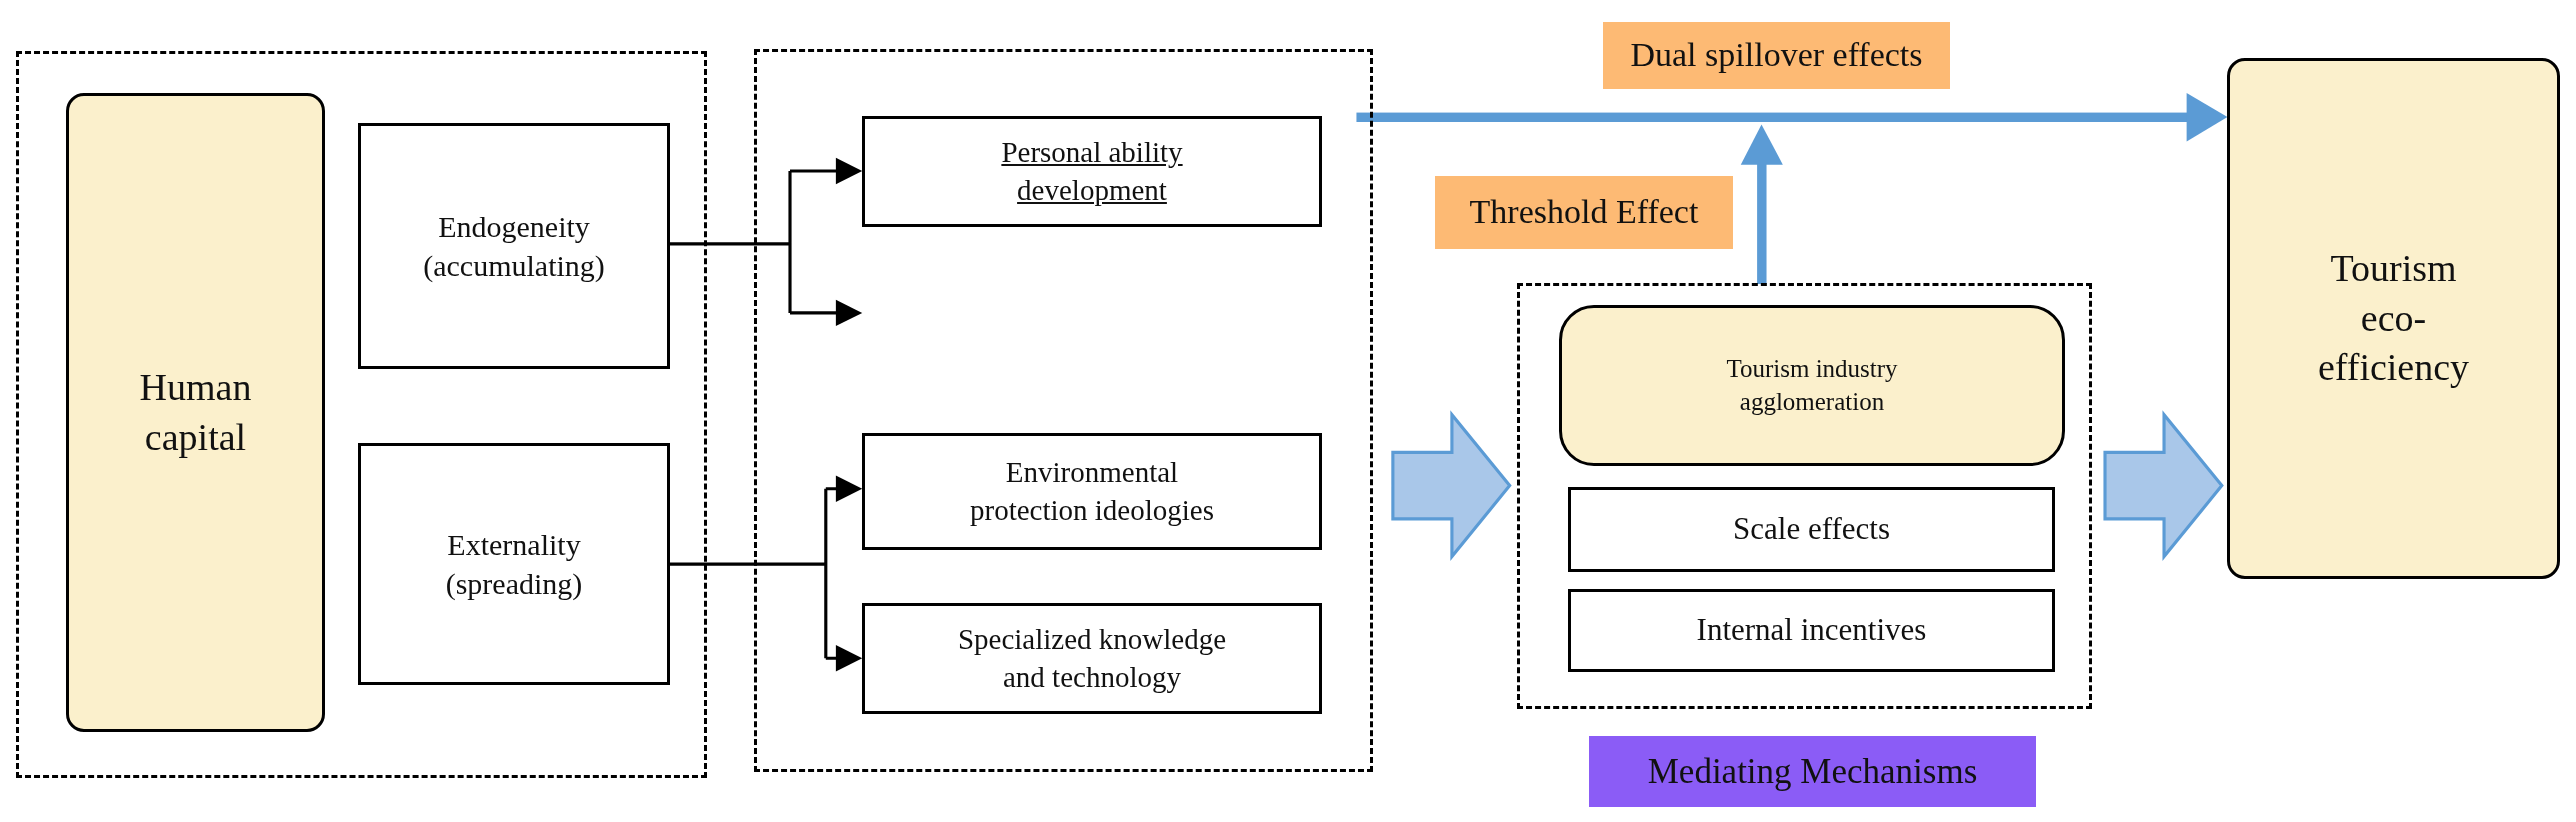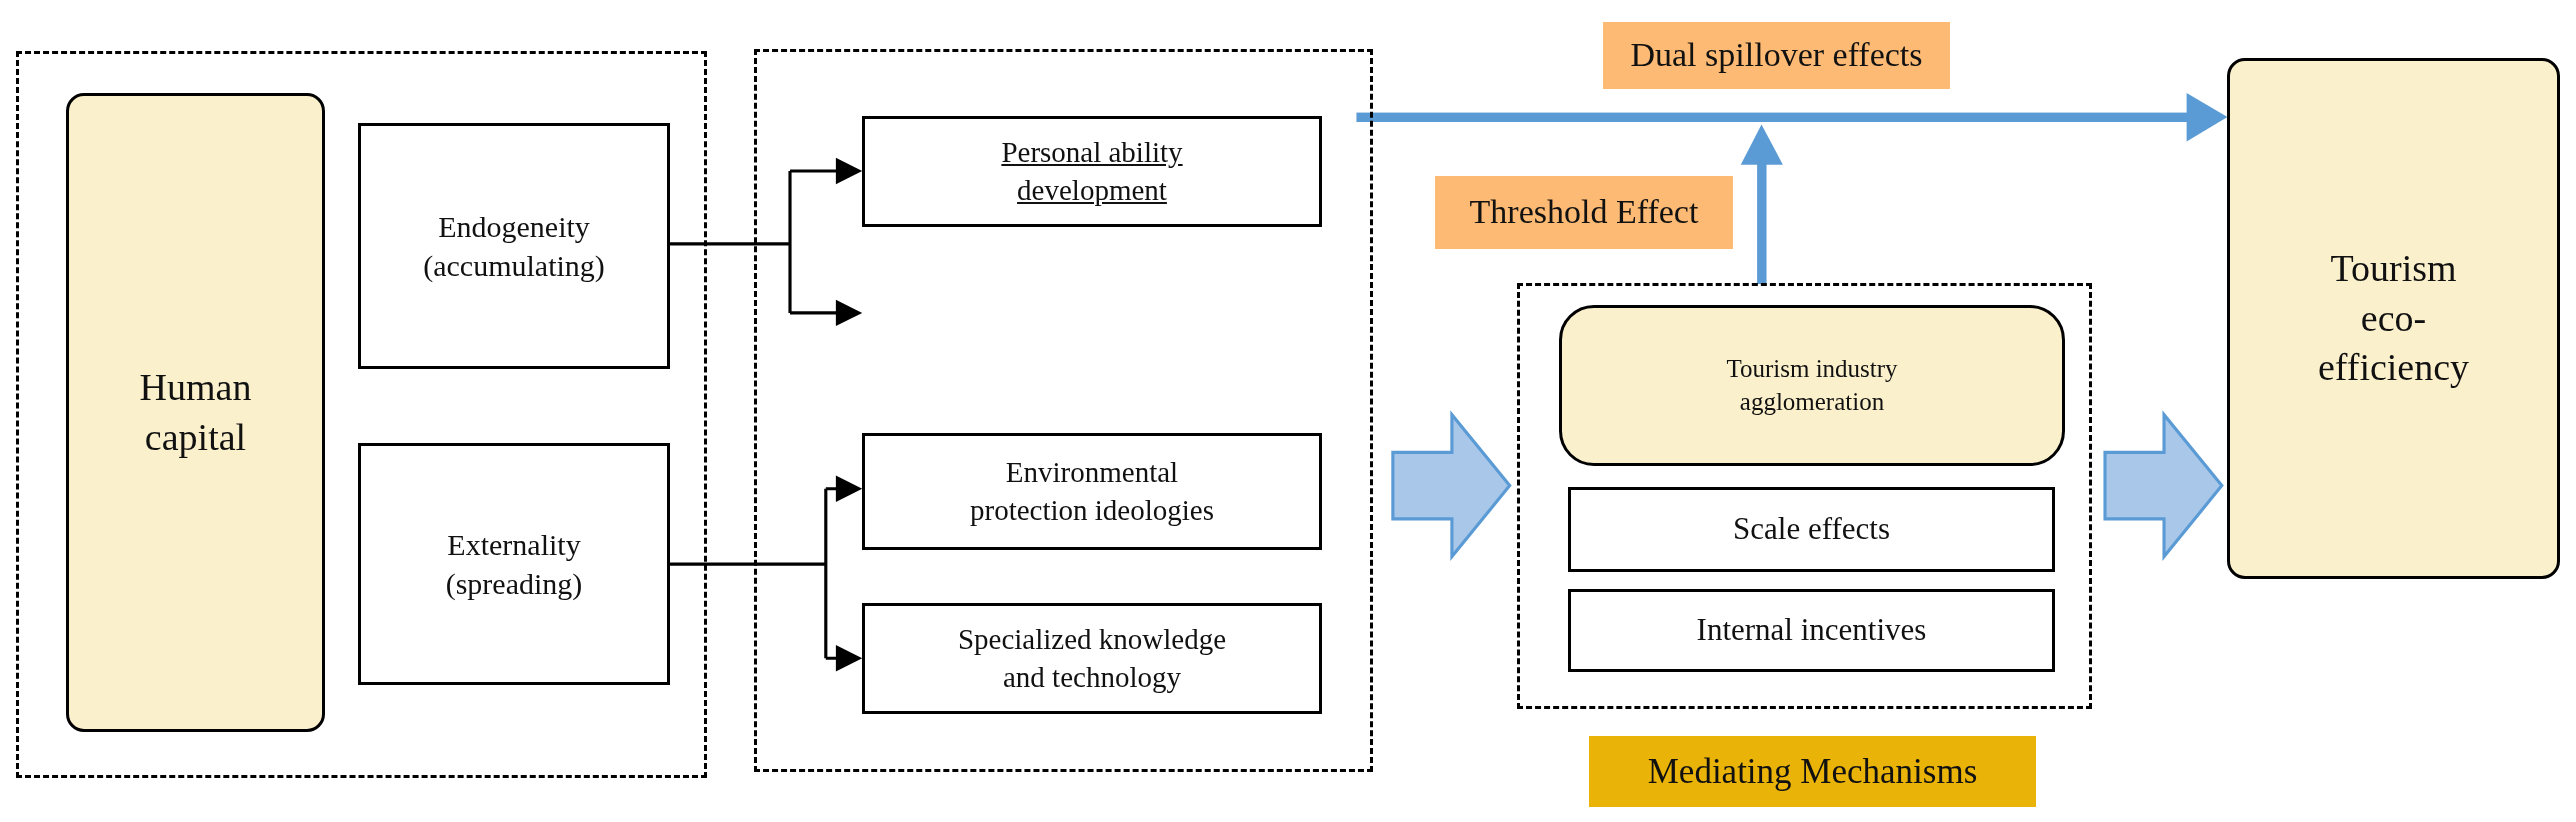--- a/index.html
+++ b/index.html
@@ -25,21 +25,21 @@
     justify-content:center;
     text-align:center;
     white-space:pre-line;
     line-height:1.3;
   }
   .solid{border:3.1px solid #000000;background:#ffffff;}
   .cream{background:#FBF0CC;border:3.8px solid #000000;}
   .rounded-lg{border-radius:18px;}
   .rounded-md{border-radius:35px;}
   .green-label{background:#fdba74;}
-  .blue-label{background:#eab308;}
+  .blue-label{background:#8b5cf6;}
   #connector-layer{
     position:absolute;left:0;top:0;width:2576px;height:823px;
   }
   .fs-endo{font-size:30px;}
   .fs-mid{font-size:29px;}
   .fs-big{font-size:38px;}
   .fs-agg{font-size:25px;}
   .fs-sub{font-size:31px;}
   .fs-glabel{font-size:34px;}
   .fs-blabel{font-size:35px;}

